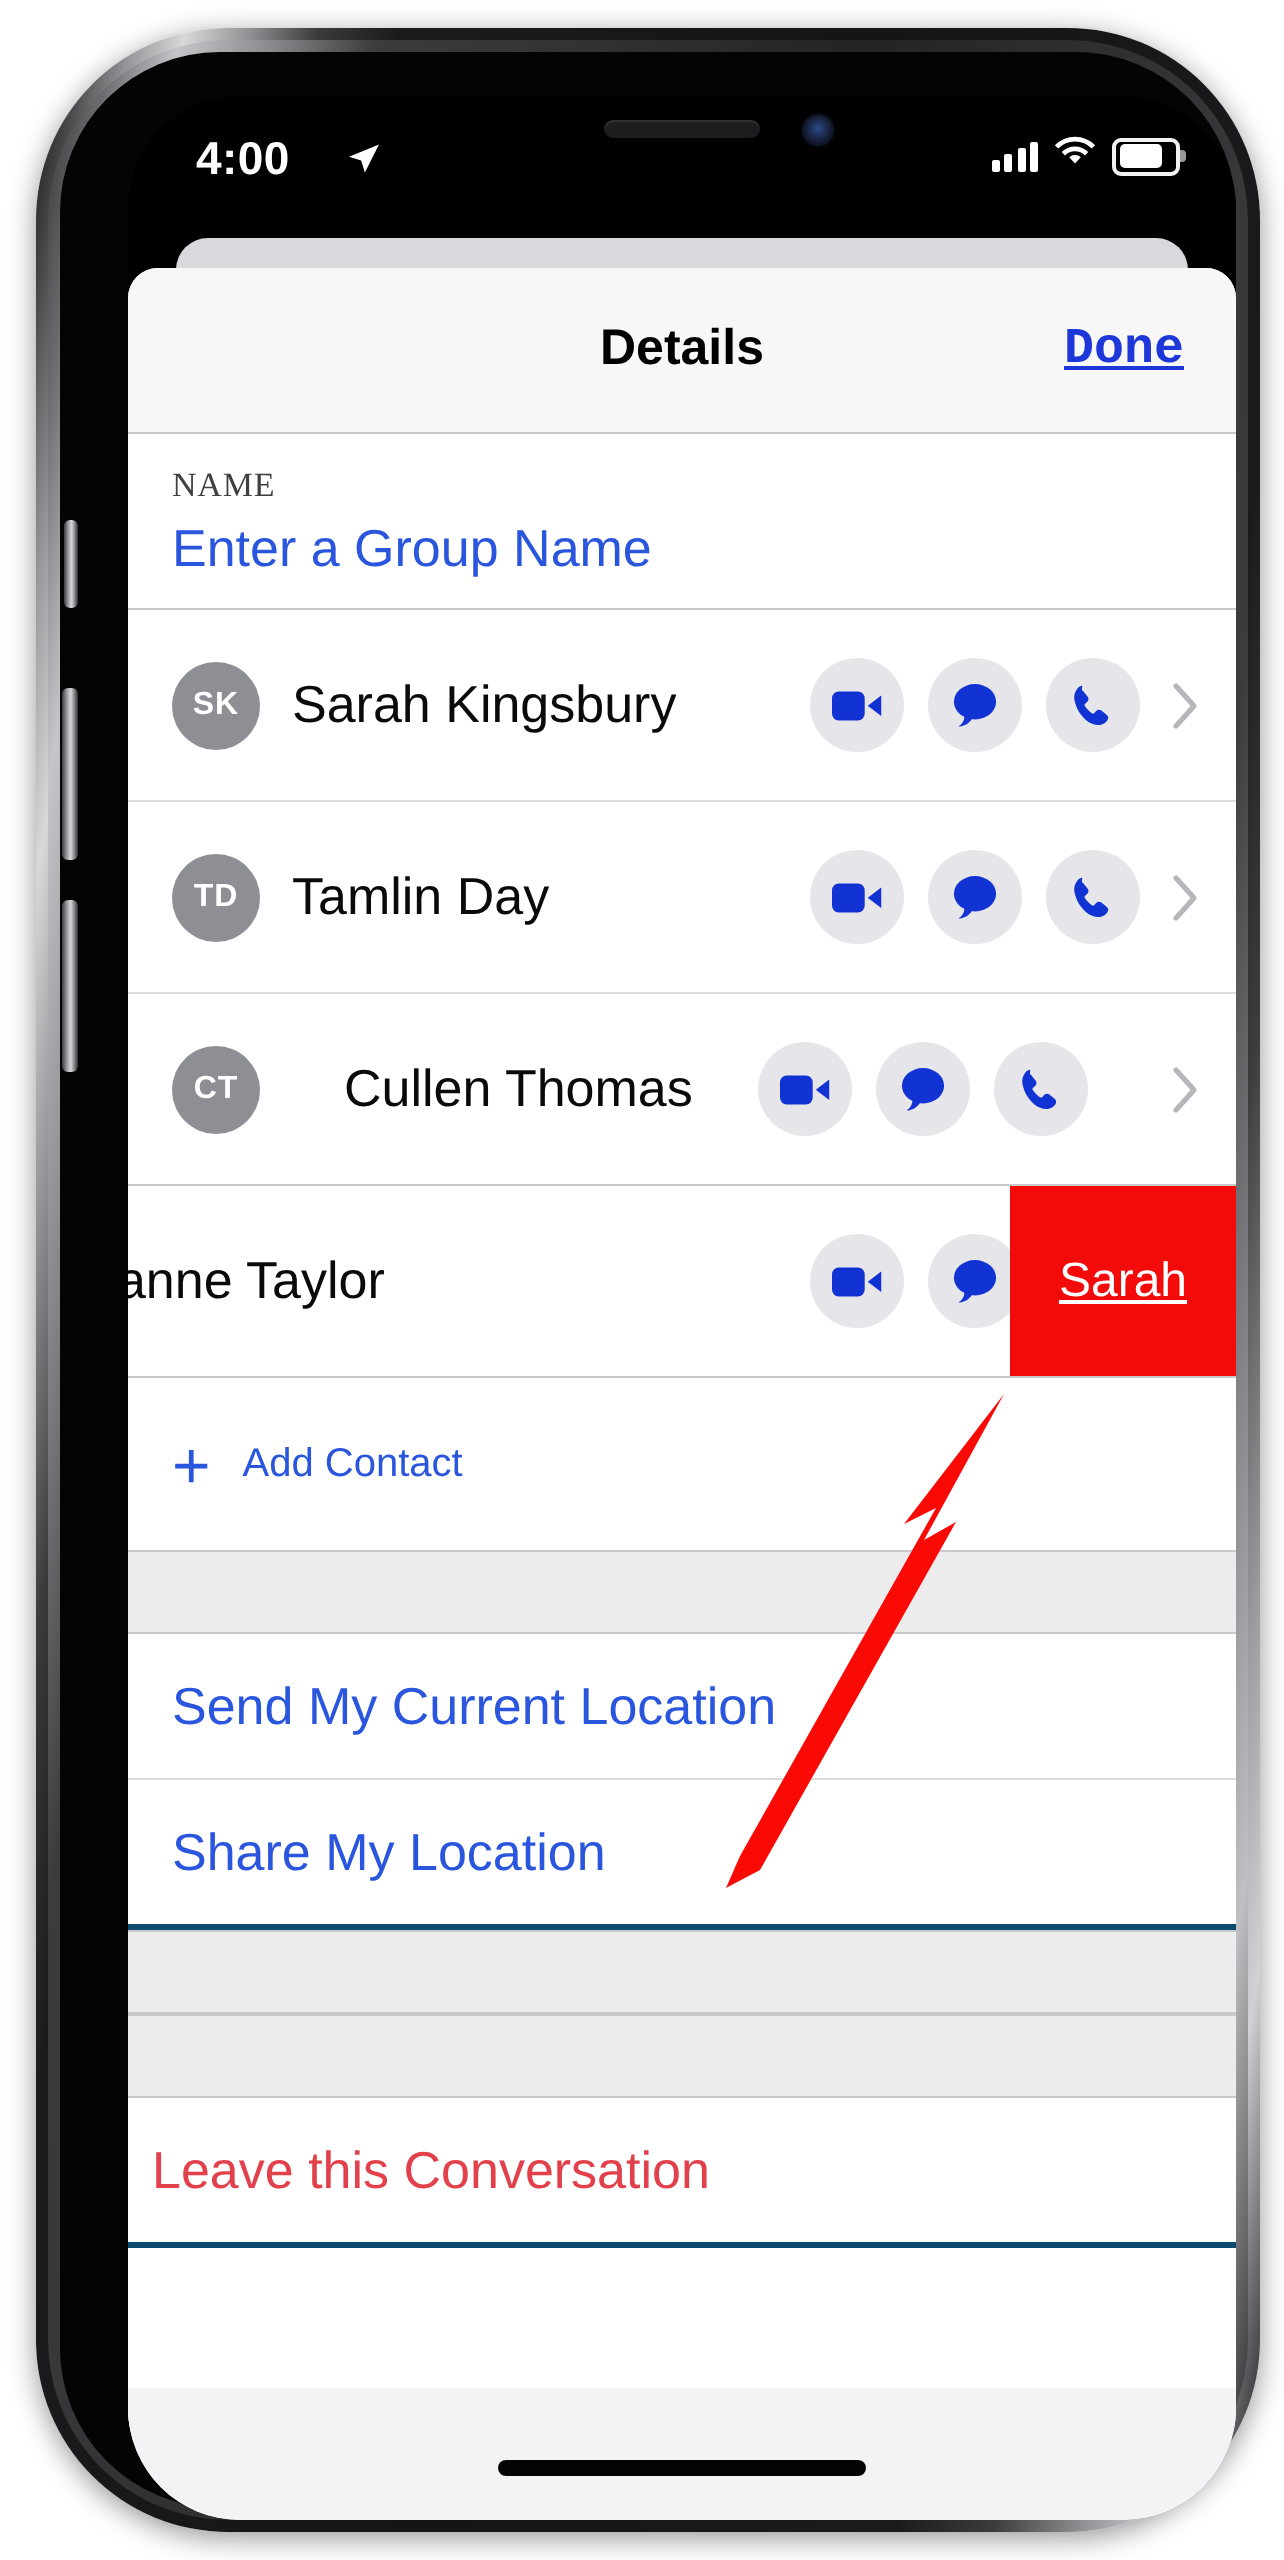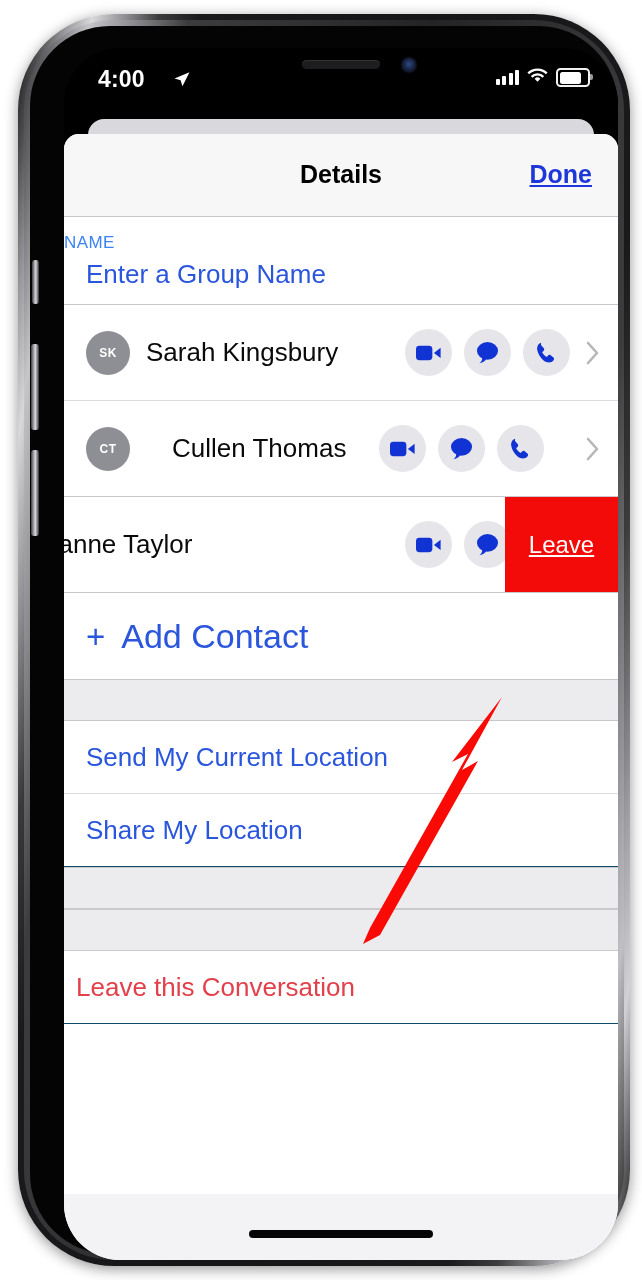--- a/index.html
+++ b/index.html
@@ -53,54 +53,54 @@
   .batt{position:relative;width:30px;height:15px;border:2px solid rgba(255,255,255,.95);border-radius:4.5px;}
   .batt::after{content:"";position:absolute;right:-4.5px;top:4px;width:2.5px;height:6px;background:rgba(255,255,255,.6);border-radius:0 2px 2px 0;}
   .batt .lvl{position:absolute;left:1.5px;top:1.5px;bottom:1.5px;width:73%;background:#fff;border-radius:2.5px;}
 
   
   .card-behind{position:absolute;left:24px;right:24px;top:71px;height:40px;background:#d9d9dd;border-radius:16px 16px 0 0;}
   .sheet{position:absolute;left:0;right:0;top:86px;bottom:0;background:#ffffff;border-radius:15px 15px 0 0;overflow:hidden;}
 
   .navbar{position:relative;height:82px;background:#f7f7f8;border-bottom:1px solid #c9c9cd;padding-left:20px;}
   .nav-title{position:absolute;left:0;right:0;top:26px;text-align:center;font-size:25px;font-weight:bold;color:#000;}
-  .nav-done{position:absolute;right:26px;top:26px;font-size:25px;font-weight:bold;color:#1d37d8;text-decoration:underline;}
+  .nav-done{position:absolute;right:26px;top:26px;font-size:25px;font-weight:bold;color:#1d37d8;text-decoration:underline;font-family:Liberation Mono, monospace;}
 
   .group{background:#fff;}
   .sep-gap{height:40px;background:#ececef;border-top:1px solid #c9c9cd;border-bottom:1px solid #c9c9cd;}
 
   .name-sec{padding:16px 0 14px 0;border-bottom:1px solid #c9c9cd;background:#fff;}
-  .name-label{font-size:17px;color:#3b82f6;letter-spacing:.4px;}
+  .name-label{padding-left:22px;font-size:17px;color:#404040;letter-spacing:.4px;font-family:Liberation Serif, serif;}
   .name-input{padding-left:22px;margin-top:6px;font-size:26px;color:#2a55dd;}
 
   
   .crow{position:relative;height:95px;display:flex;align-items:center;background:#fff;border-bottom:1px solid #dcdce0;}
   .crow.last-in-group{border-bottom:1px solid #c9c9cd;gap:26px;}
-  .avatar{width:44px;height:44px;border-radius:50%;background:#8e8e95;color:#fff;font-size:12px;font-weight:bold;display:flex;align-items:center;justify-content:center;margin-left:22px;flex:0 0 auto;letter-spacing:.5px;}
+  .avatar{width:44px;height:44px;border-radius:50%;background:#8e8e95;color:#fff;font-size:16px;font-weight:bold;display:flex;align-items:center;justify-content:center;margin-left:22px;flex:0 0 auto;letter-spacing:.5px;}
   .cname{margin-left:16px;font-size:26px;color:#0a0a0a;white-space:nowrap;flex:1 1 auto;}
   .actions{display:flex;align-items:center;gap:12px;margin-right:8px;flex:0 0 auto;}
   .abtn{width:47px;height:47px;border-radius:50%;background:#e6e6ea;display:flex;align-items:center;justify-content:center;}
   .chev{width:30px;display:flex;align-items:center;justify-content:center;margin-right:10px;flex:0 0 auto;}
   .chev svg{display:block;}
 
   
   .crow.swiped{overflow:visible;}
   .crow.swiped .inner{position:absolute;left:-42px;right:0;top:0;bottom:0;display:flex;align-items:center;}
   .crow.swiped .cname{margin-left:22px;}
   .remove-btn{position:absolute;right:0;top:0;bottom:0;width:113px;background:#f30b09;display:flex;align-items:center;justify-content:center;z-index:3;}
   .remove-label{color:#fff;font-size:24px;text-decoration:underline;}
 
   
   .srow{height:72px;display:flex;align-items:center;padding-left:22px;font-size:26px;background:#fff;border-bottom:1px solid #dcdce0;}
-  .srow.last-in-group{border-bottom:1px solid #0c4a6e;}
+  .srow.last-in-group{border-bottom:3px solid #0c4a6e;}
   .srow.blue{color:#2a55dd;}
   .srow.red{color:#e2404a;padding-left:12px;}
   .add-row{height:86px;display:flex;align-items:center;padding-left:22px;background:#fff;border-bottom:none;}
   .plus{font-size:33px;color:#2a55dd;line-height:1;margin-right:16px;font-weight:300;}
-  .add-label{font-size:34px;color:#2a55dd;}
+  .add-label{font-size:20px;color:#2a55dd;}
 
   .toggle-row{height:88px;display:flex;align-items:center;justify-content:space-between;padding:0 28px 0 22px;background:#fff;border-bottom:1px solid #c9c9cd;}
   .toggle-label{font-size:26px;color:#0a0a0a;}
   .toggle{width:74px;height:42px;border-radius:21px;background:#d6d6da;position:relative;}
   .toggle .knob{position:absolute;left:1.5px;top:1.5px;width:39px;height:39px;border-radius:50%;background:#fff;box-shadow:0 1px 3px rgba(0,0,0,.25);}
 
   .tail{background:#fff;height:90px;}
   .bottom-fill{position:absolute;left:0;right:0;bottom:0;height:66px;background:#f3f3f5;}
   .home-ind{position:absolute;left:50%;transform:translateX(-50%);bottom:22px;width:184px;height:8px;border-radius:4px;background:#050505;}
 
@@ -193,20 +193,48 @@
                   </svg>
               </div>
             </div>
             <div class="chev">
               <svg width="14" height="24" viewBox="0 0 14 24">
                   <path d="M2 2 L11 12 L2 22" stroke="#b6b6bb" stroke-width="2.6" fill="none" stroke-linecap="round" stroke-linejoin="round"></path>
                 </svg>
             </div>
           </div>
 
+          <div class="crow">
+            <div class="avatar">TD</div>
+            <div class="cname">Tamlin Day</div>
+            <div class="actions">
+              <div class="abtn">
+                <svg width="25" height="18" viewBox="0 0 26 18">
+                    <rect x="0" y="1.5" width="17" height="15" rx="3.5" fill="#1133d4"></rect>
+                    <path d="M18.6 8.9 L25.6 3.6 v10.6 Z" fill="#1133d4"></path>
+                  </svg>
+              </div>
+              <div class="abtn">
+                <svg width="25" height="23" viewBox="0 0 26 24">
+                    <ellipse cx="13" cy="10.3" rx="11" ry="9.2" fill="#1133d4"></ellipse>
+                    <path d="M7.6 17.4 C7.4 20.5 6.2 22.2 4.4 23.2 C7.6 23.2 10.6 21 11.8 18.6 Z" fill="#1133d4"></path>
+                  </svg>
+              </div>
+              <div class="abtn">
+                <svg width="23" height="23" viewBox="0 0 24 24">
+                    <path d="M6.4 2.2c-.9 0-1.7.5-2.3 1.2C2.8 5 2.1 6.9 2.5 9.1c.7 4.1 3.1 7.9 6 10.3 2.2 1.8 4.9 2.6 7.2 2.1 1.3-.3 2.3-1.1 3.1-2.1.7-.9.6-2-.2-2.7l-2.7-2.2c-.8-.7-1.9-.6-2.6.2l-.9 1c-.3.3-.7.4-1 .2-1.5-.9-2.8-2.2-3.8-3.8-.2-.3-.1-.7.2-1l1-.9c.8-.7.9-1.8.3-2.6L6.9 4.9c-.2-.3-.4-.5-.7-.6z" fill="#1133d4" transform="scale(1.05) translate(-0.3,-0.3)"></path>
+                  </svg>
+              </div>
+            </div>
+            <div class="chev">
+              <svg width="14" height="24" viewBox="0 0 14 24">
+                  <path d="M2 2 L11 12 L2 22" stroke="#b6b6bb" stroke-width="2.6" fill="none" stroke-linecap="round" stroke-linejoin="round"></path>
+                </svg>
+            </div>
+          </div>
 
           <div class="crow last-in-group">
             <div class="avatar">CT</div>
             <div class="cname">Cullen Thomas</div>
             <div class="actions">
               <div class="abtn">
                 <svg width="25" height="18" viewBox="0 0 26 18">
                     <rect x="0" y="1.5" width="17" height="15" rx="3.5" fill="#1133d4"></rect>
                     <path d="M18.6 8.9 L25.6 3.6 v10.6 Z" fill="#1133d4"></path>
                   </svg>
@@ -252,21 +280,21 @@
                     </svg>
                 </div>
               </div>
               <div class="chev">
                 <svg width="14" height="24" viewBox="0 0 14 24">
                     <path d="M2 2 L11 12 L2 22" stroke="#b6b6bb" stroke-width="2.6" fill="none" stroke-linecap="round" stroke-linejoin="round"></path>
                   </svg>
               </div>
             </div>
             <div class="remove-btn">
-              <span class="remove-label">Leave</span>
+              <span class="remove-label">Sarah</span>
             </div>
           </div>
 
           <div class="add-row">
             <span class="plus">+</span>
             <span class="add-label">Add Contact</span>
           </div>
         </div>
 
         <div class="sep-gap"></div>

